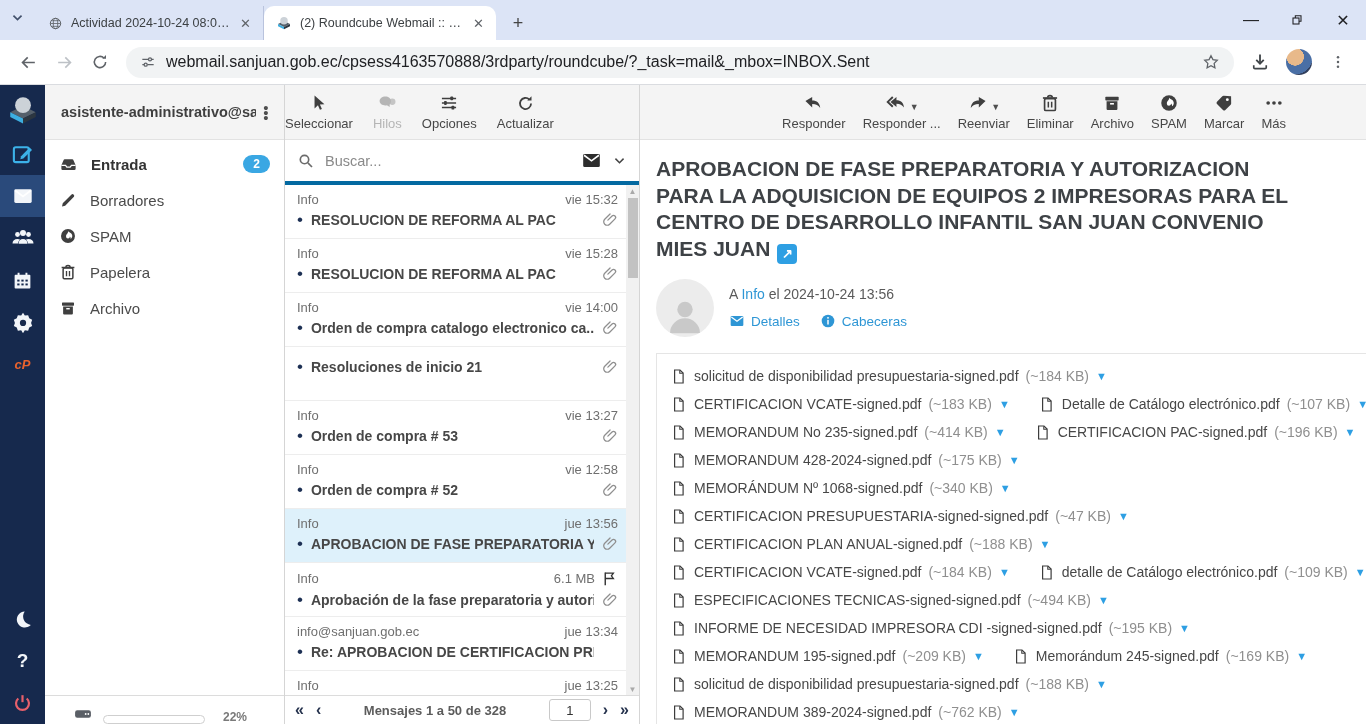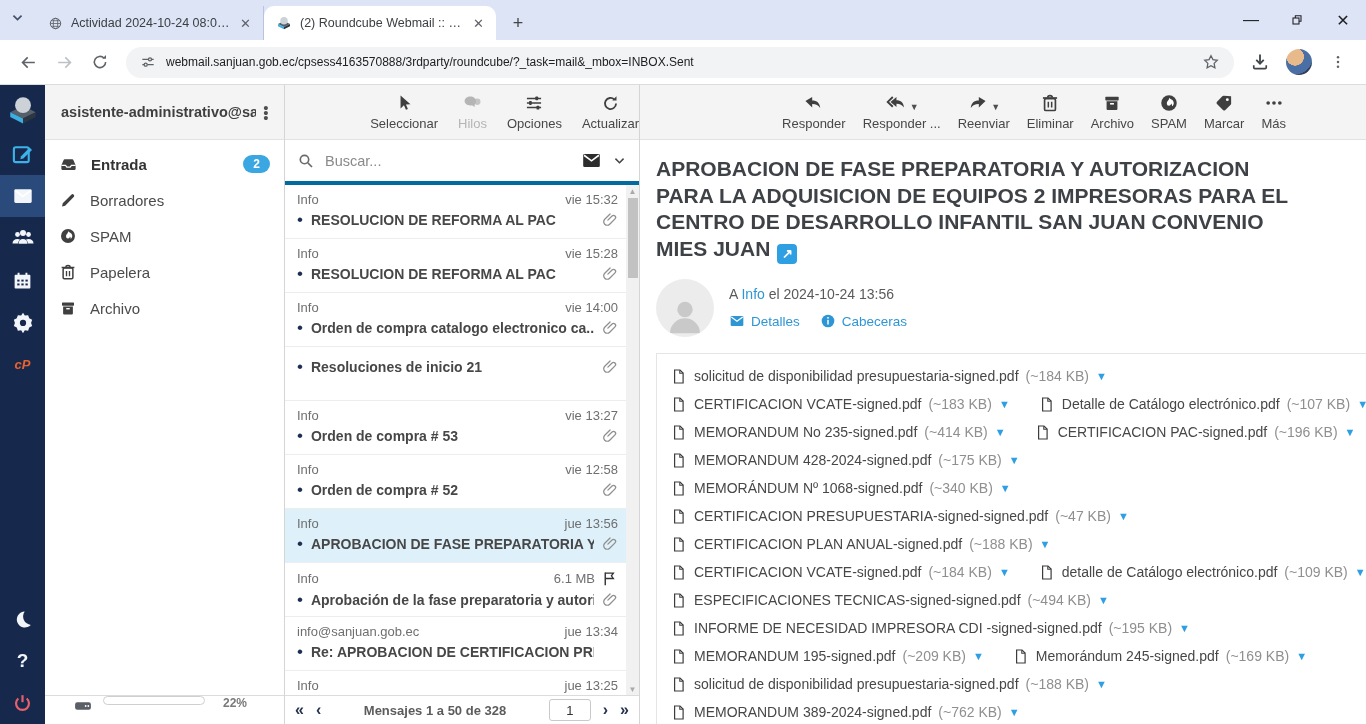--- a/index.html
+++ b/index.html
@@ -15,21 +15,21 @@
   .tab.inactive{margin-left:36px;width:228px;border-right:1px solid #b9c3dd}
   .tab.active{width:232px;background:#fff;border-radius:10px 10px 0 0}
   .newtab{width:28px;height:28px;margin:0 0 3px 8px;display:flex;align-items:center;justify-content:center;color:#444;font-size:18px}
   .win-controls{position:absolute;right:0;top:0;height:40px;display:flex}
   .win-btn{width:46px;height:40px;display:flex;align-items:center;justify-content:center;color:#202124}
 
   .omnibox{height:45px;background:#fff;border-bottom:1px solid #dadce0;display:flex;align-items:center;padding:0 10px}
   .nav-ic{width:32px;height:32px;display:flex;align-items:center;justify-content:center;color:#5f6368;margin:0 2px}
   .nav-ic.disabled{color:#bdc1c6}
   .url-pill{flex:1;height:31px;background:#f1f3f4;border-radius:16px;display:flex;align-items:center;padding:0 14px;margin:0 8px;gap:10px}
-  .url-text{flex:1;font-size:12px;color:#202124;white-space:nowrap;overflow:hidden}
+  .url-text{flex:1;font-size:16px;color:#202124;white-space:nowrap;overflow:hidden}
   .pill-ic{color:#5f6368}
   .avatar-chip{width:26px;height:26px;border-radius:50%;background:radial-gradient(circle at 35% 30%,#e8b98a 0 35%,#4a6fa5 36% 70%,#32405e 71%);margin:0 8px}
 
   
   .app{display:flex;height:639px}
 
   
   .rail{width:45px;background:#16294d;display:flex;flex-direction:column;align-items:center}
   .rail-logo{margin:8px 0 6px}
   .rail-btn{width:45px;height:42px;display:flex;align-items:center;justify-content:center;color:#f2f5f9}
@@ -45,28 +45,28 @@
   .fp-header{height:55px;background:#f4f4f4;border-bottom:1px solid #e2e2e2;display:flex;align-items:center;padding:0 8px 0 16px}
   .acct{flex:1;font-weight:700;font-size:14.5px;color:#3f3f3f;white-space:nowrap;overflow:hidden}
   .kebab{color:#4f4f4f;width:20px;text-align:center;font-size:15px;letter-spacing:0;line-height:5px}
   .kebab span{display:block;height:5px}
   .folders{flex:1;padding-top:6px}
   .folder{height:36px;display:flex;align-items:center;padding:0 14px;gap:13px;font-size:15px;color:#4b4b4b}
   .folder svg{color:#3f3f3f}
   .folder.selected{background:#e7f4fc}
   .folder.inbox .flabel{font-weight:700;color:#333}
   .badge{margin-left:auto;background:#3aa7e3;color:#fff;font-size:12px;font-weight:700;padding:2px 10px;border-radius:10px}
-  .fp-footer{height:29px;border-top:1px solid #dcdcdc;display:flex;align-items:flex-start;gap:10px;padding:0 12px 0 28px}
+  .fp-footer{height:29px;border-top:1px solid #dcdcdc;display:flex;align-items:flex-end;gap:10px;padding:0 12px 0 28px}
   .quota-track{width:102px;height:9px;border:1px solid #cfcfcf;border-radius:5px;background:#fff;overflow:hidden}
   .quota-fill{width:22%;height:100%;background:#8fd0f2}
   .quota-text{font-size:12px;color:#7a7a7a;font-weight:700;margin-left:8px}
 
   
   .mlist{width:355px;border-right:1px solid #d5d5d5;display:flex;flex-direction:column;background:#fff}
-  .ml-toolbar{height:55px;background:#f4f4f4;border-bottom:1px solid #e2e2e2;display:flex;align-items:center;justify-content:flex-end;gap:20px}
+  .ml-toolbar{height:55px;background:#f4f4f4;border-bottom:1px solid #e2e2e2;display:flex;align-items:center;justify-content:flex-start;gap:20px}
   .tb-btn{display:flex;flex-direction:column;align-items:center;gap:3px;color:#474747;font-size:13px}
   .tb-btn .tb-ico-row{display:flex;align-items:center;gap:3px;height:20px}
   .tb-btn svg{color:#3f3f3f}
   .tb-btn.disabled,.tb-btn.disabled svg{color:#b5b5b5}
   .tb-caret{color:#4f4f4f;font-size:9px;margin-top:8px}
   .ml-search{height:45px;border-bottom:4px solid #0369a1;display:flex;align-items:center;padding:0 12px;gap:10px}
   .ml-search input{border:none;outline:none;flex:1;font-size:14.5px;color:#333;background:transparent}
   .ml-search input::placeholder{color:#8a8a8a}
   .ml-rows{flex:1;overflow:hidden;position:relative;padding-right:13px}
   .msg-row{height:54px;border-bottom:1px solid #ededed;padding:7px 8px 0 12px}

